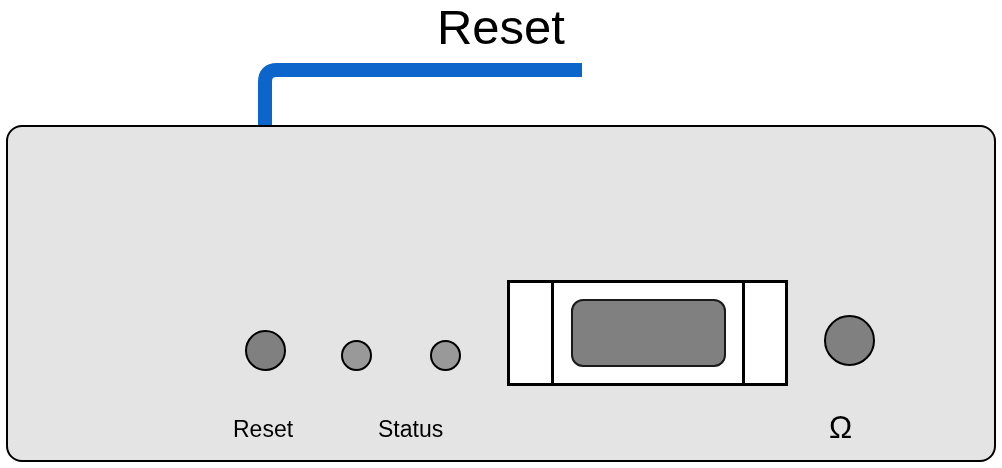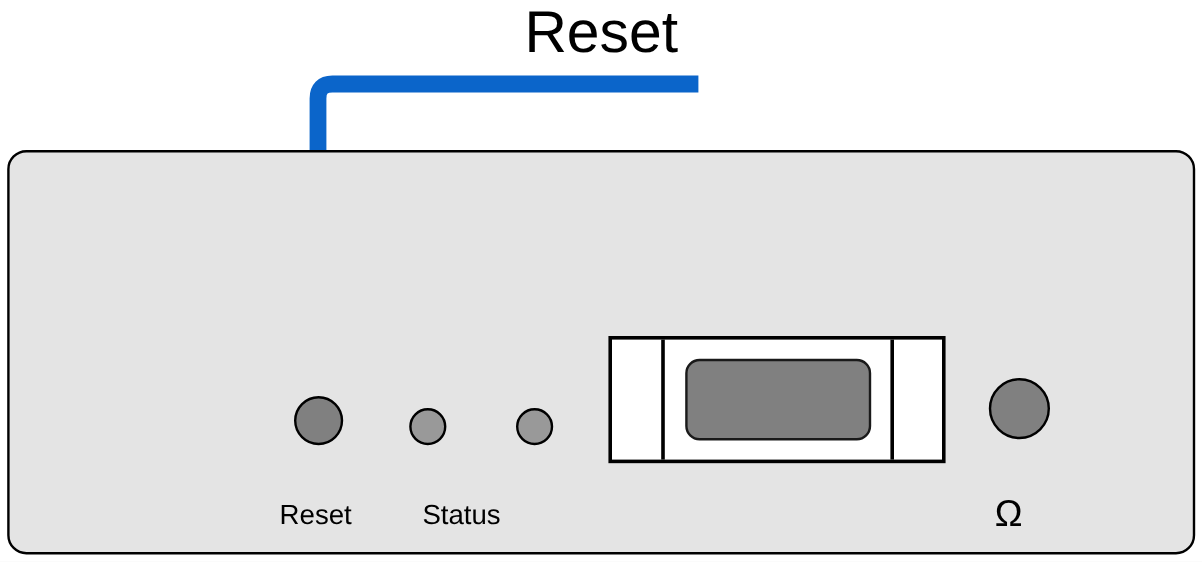--- a/index.html
+++ b/index.html
@@ -130,21 +130,21 @@
 
   
   .panel-label {
     position: absolute;
     font-size: 23px;
     line-height: 26px;
     color: #000000;
     white-space: nowrap;
   }
   .label-reset  { left: 233px; top: 416px; }
-  .label-status { left: 352px; top: 416px; }
+  .label-status { left: 378px; top: 416px; }
   .label-omega  { left: 829px; top: 411px; font-size: 31px; line-height: 34px; }
 </style>
 </head>
 <body>
 
 <div id="stage">
 
   <div class="callout-title">Reset</div>
 
   <svg class="callout-line" viewBox="0 0 1002 468">

